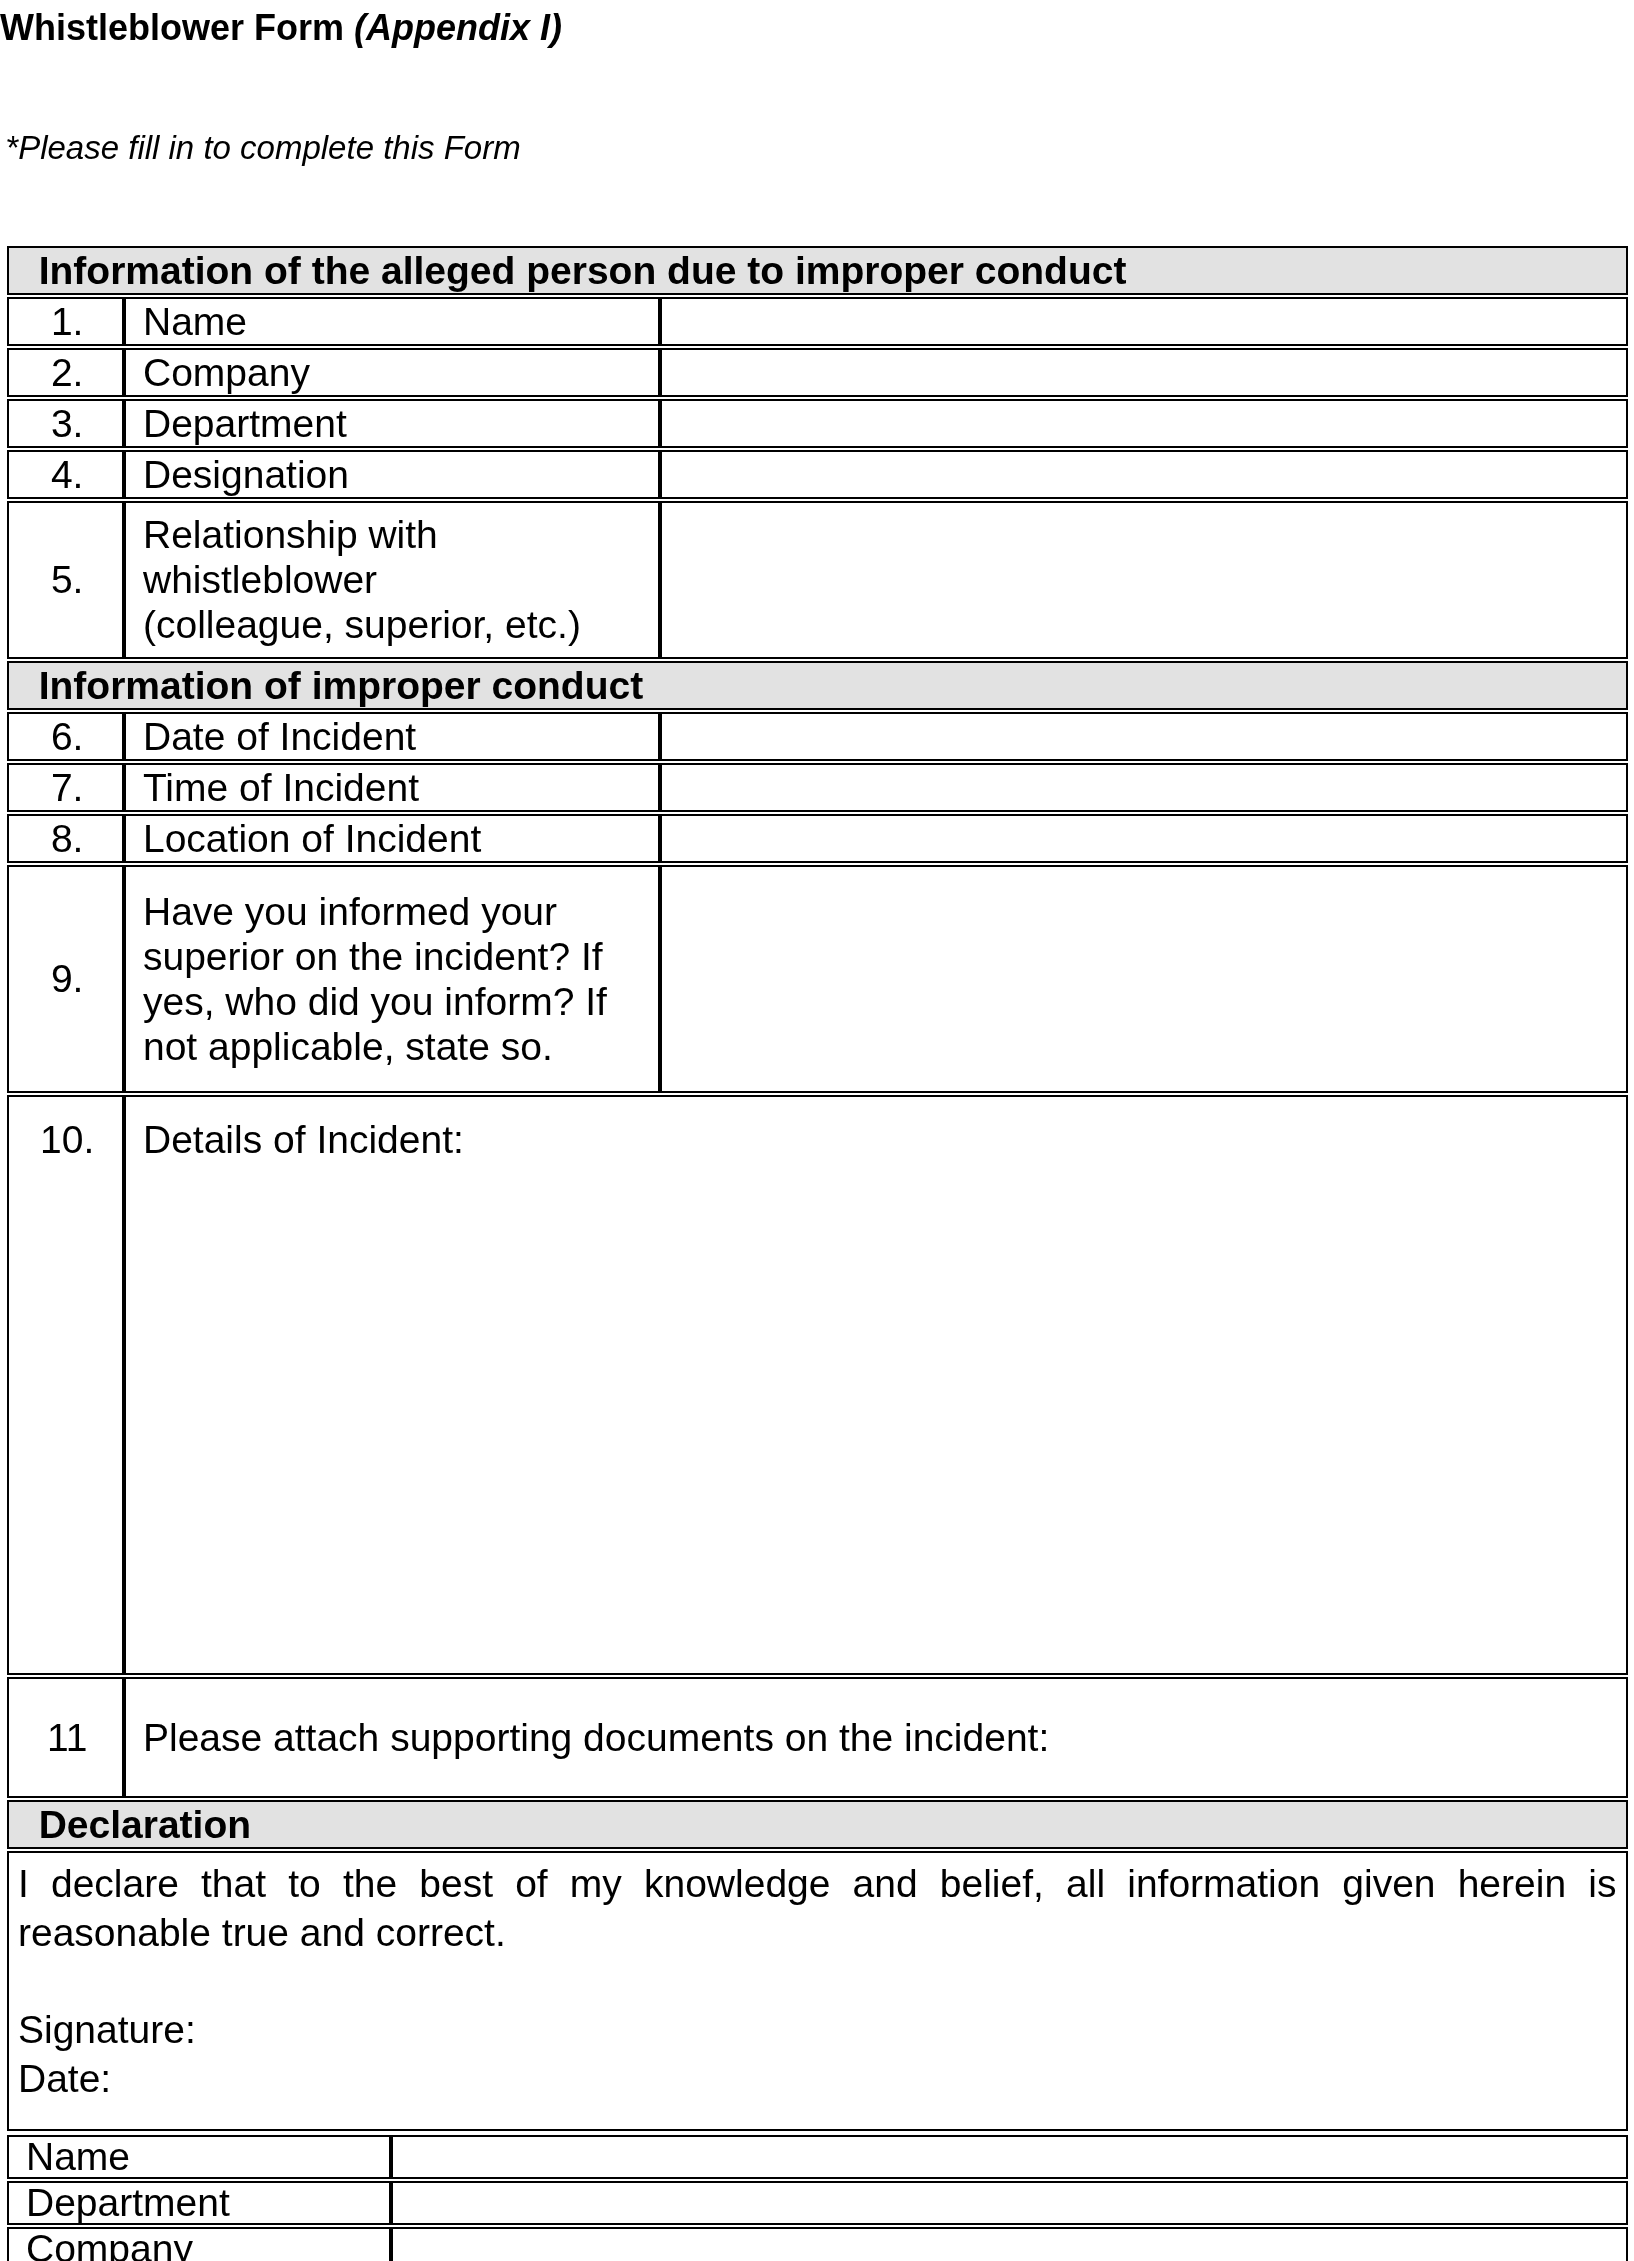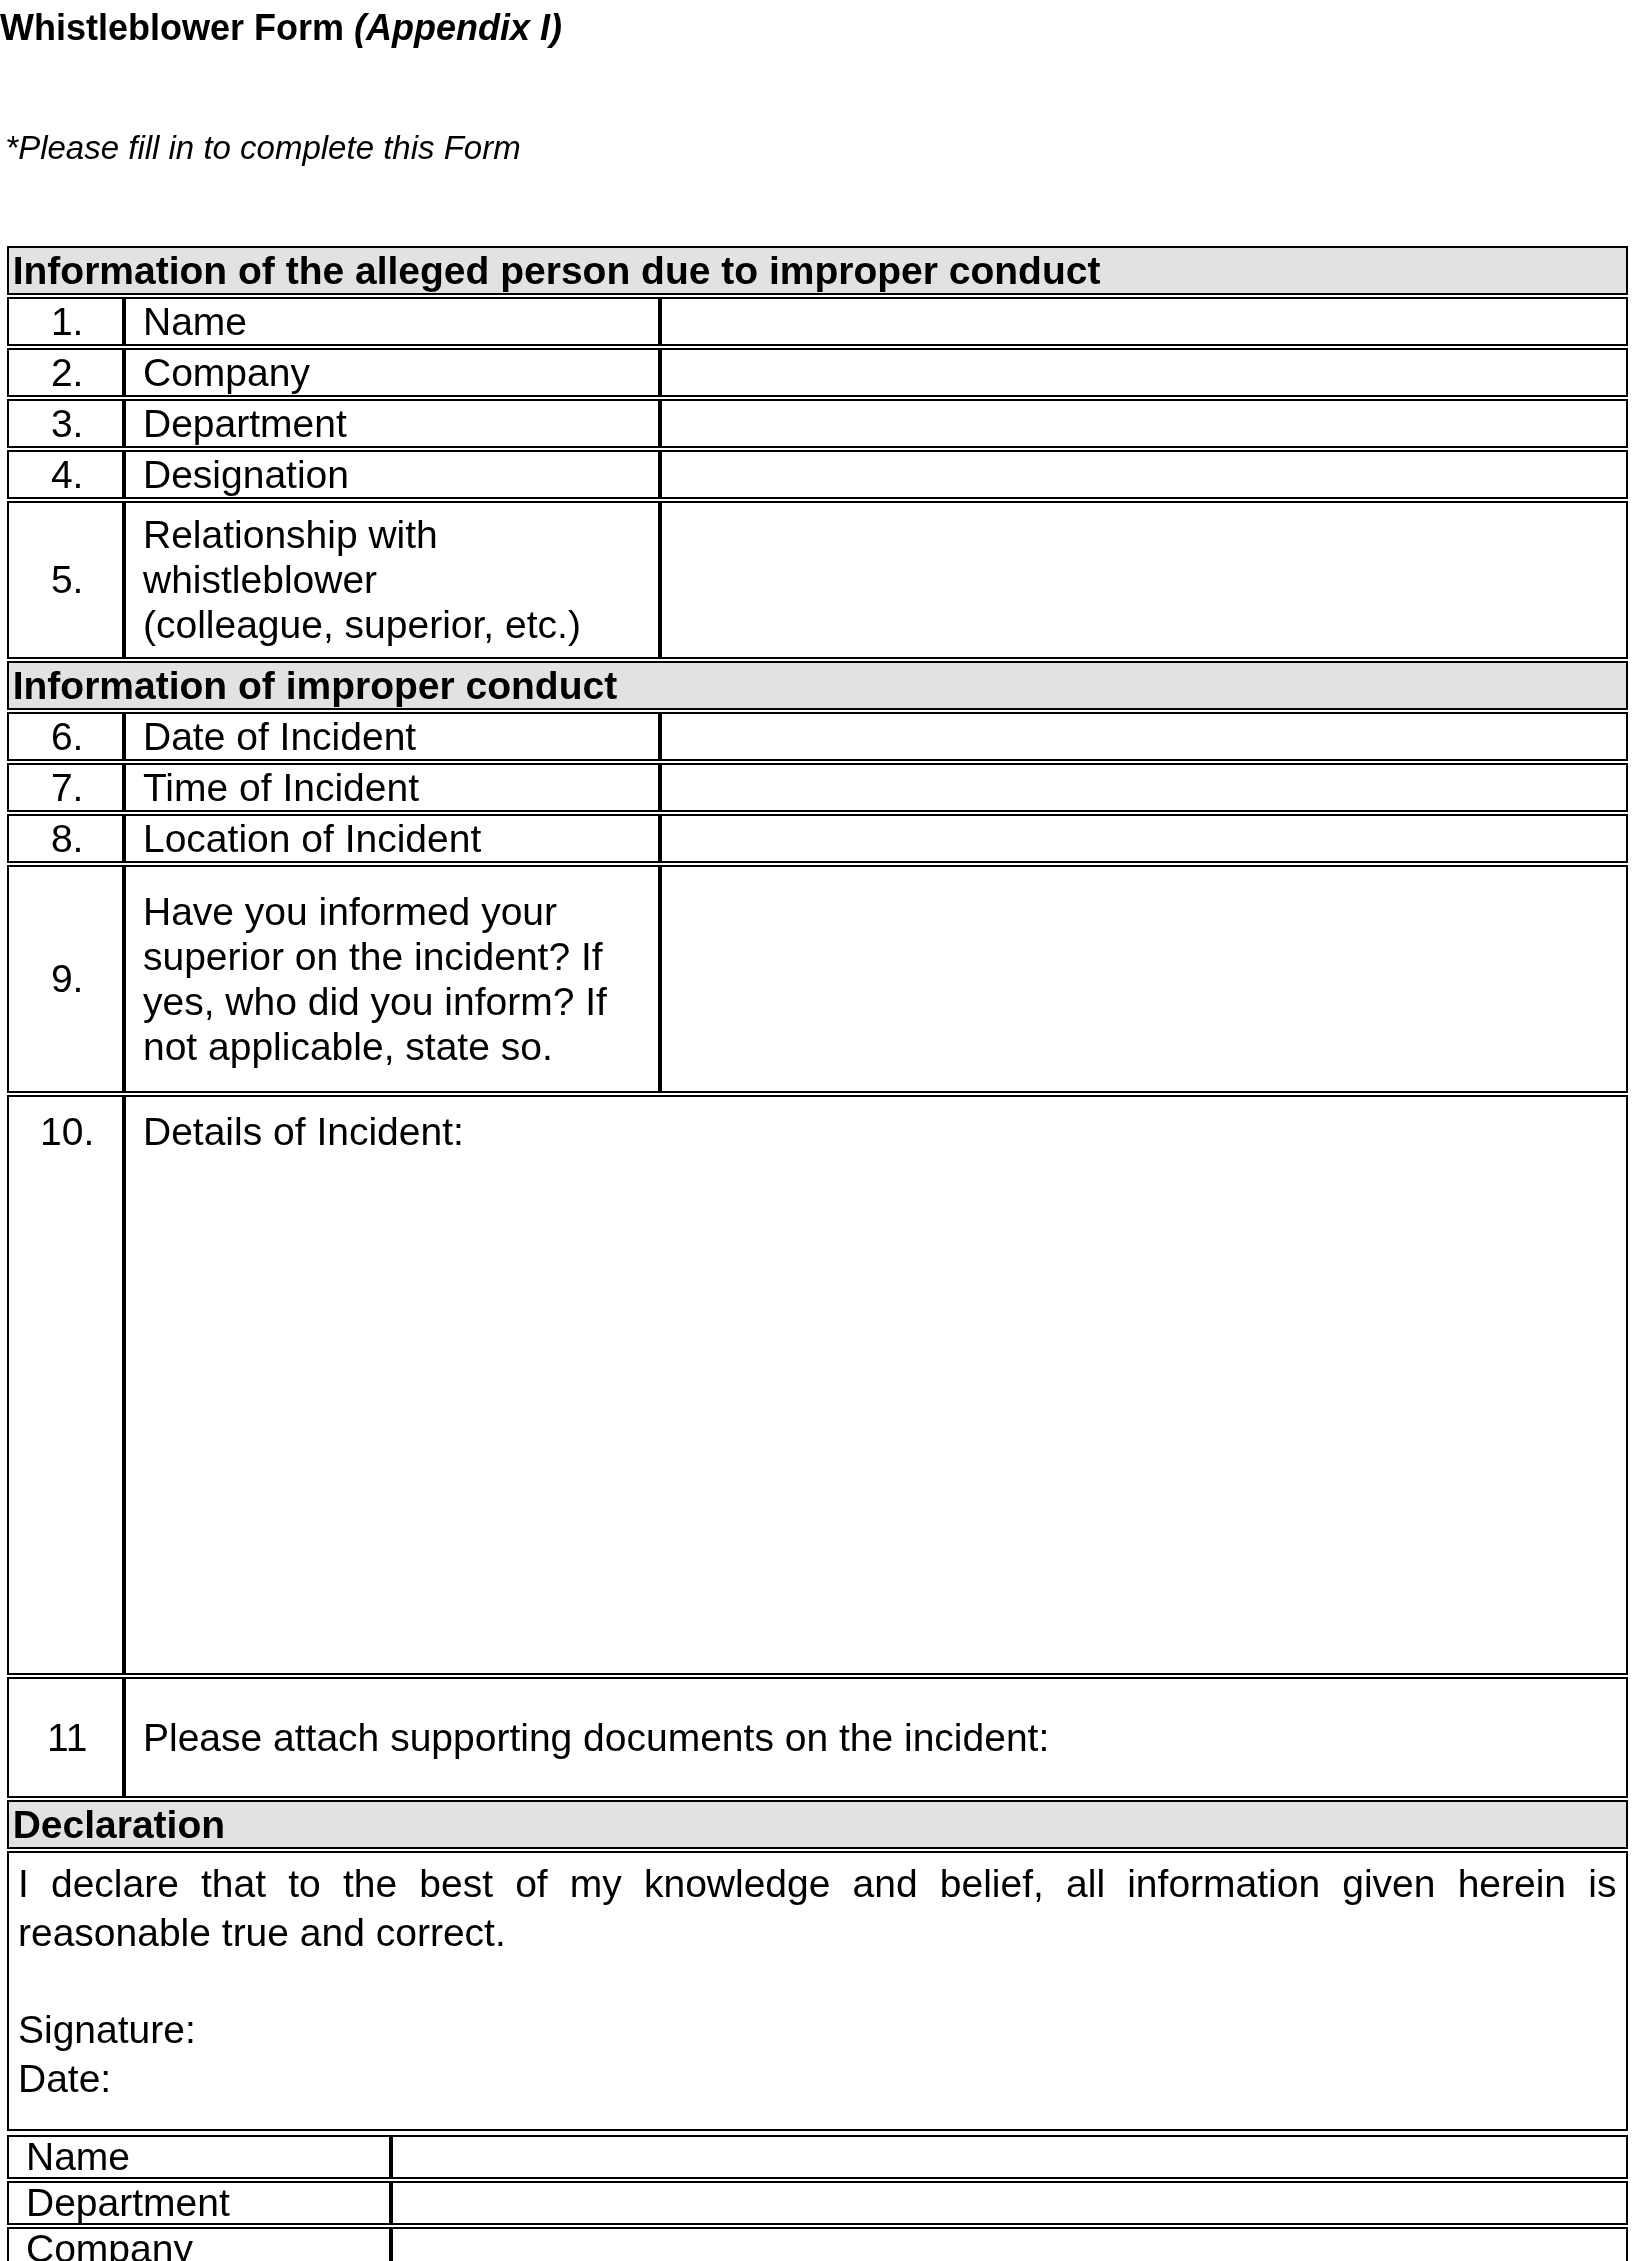--- a/index.html
+++ b/index.html
@@ -47,26 +47,26 @@
   }
   td.no {
     text-align: center;
     padding: 0;
   }
   td.lbl { white-space: pre-line; }
   tr.sect td {
     height: 40px;
     background: #e2e2e2;
     font-weight: bold;
-    padding-left: 4px;
+    padding-left: 30px;
   }
   tr.rstd td  { height: 46px; }
   tr.r5 td    { height: 158px; }
   tr.r9 td    { height: 228px; }
-  tr.r10 td   { height: 580px; vertical-align: top; padding-top: 12px; margin-left: 42px; }
+  tr.r10 td   { height: 580px; vertical-align: top; padding-top: 20px; margin-left: 42px; }
   tr.r11 td   { height: 121px; margin-left: 32px; }
   tr.rdecl td {
     height: 280px;
     vertical-align: top;
     padding: 6.7px 9.3px 0 9.3px;
     line-height: 49px;
   }
   .jl { text-align: justify; text-align-last: justify; }
   .decl-gap { height: 48px; }
   table.contacttbl {

